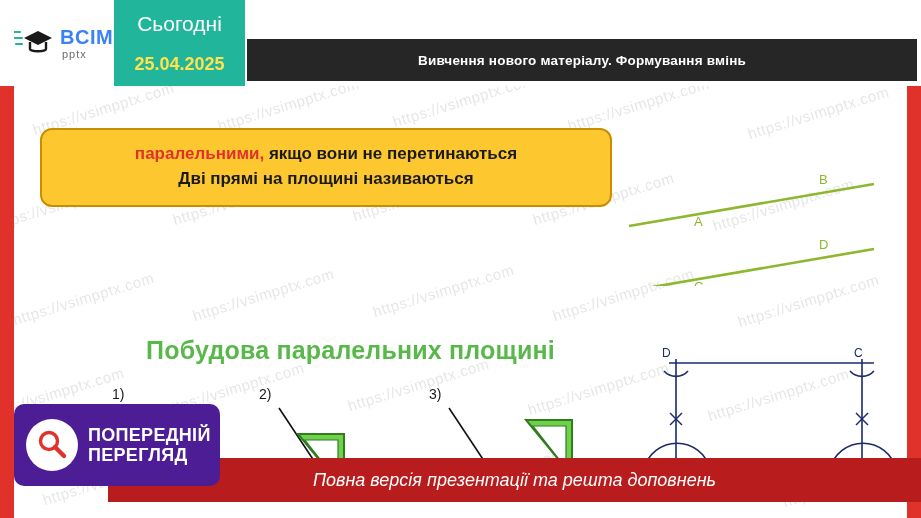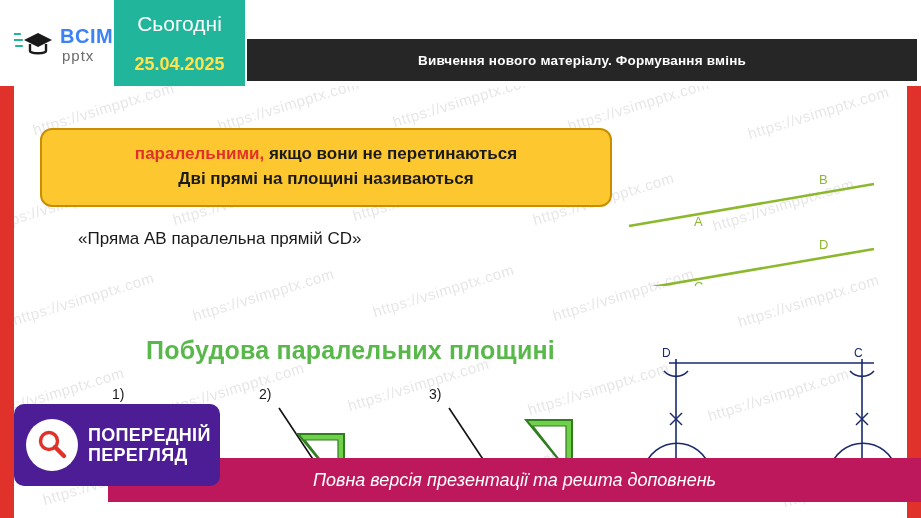--- a/index.html
+++ b/index.html
@@ -63,21 +63,21 @@
     flex-direction: column;
     line-height: 1;
   }
   .logo-main {
     font-size: 20px;
     font-weight: bold;
     color: #3b82f6;
     letter-spacing: .5px;
   }
   .logo-sub {
-    font-size: 15px;
+    font-size: 11px;
     color: #6b6b6b;
     letter-spacing: 1px;
     margin-top: 2px;
     margin-left: 2px;
   }
 
   .date-badge {
     position: absolute;
     left: 114px; top: 0;
     width: 131px;
@@ -230,21 +230,21 @@
     line-height: 1.12;
     letter-spacing: .3px;
   }
 
   
   .ribbon {
     position: absolute;
     left: 108px; top: 458px;
     width: 813px;
     height: 44px;
-    background: #be185d;
+    background: #b91c1c;
     z-index: 18;
     display: flex;
     flex-direction: column;
     align-items: center;
     justify-content: center;
   }
   .ribbon span {
     color: #ffffff;
     font-size: 18px;
     font-style: italic;
@@ -305,21 +305,20 @@
       <text x="80" y="185" font-family="Liberation Sans, sans-serif" font-size="13" fill="#8cb82e">C</text>
       <text x="205" y="143" font-family="Liberation Sans, sans-serif" font-size="13" fill="#8cb82e">D</text>
     </svg>
 
     <div class="def-box">
       <div class="def-line"><span class="def-red">паралельними,</span><span> якщо вони не перетинаються</span></div>
       <div class="def-line">Дві прямі на площині називаються</div>
     </div>
 
     <div class="record-text">
-      <span class="l2">«Пряма AB паралельна прямій CD»</span>
     </div>
 
     <div class="section-title">Побудова паралельних площині</div>
 
     <svg width="280" height="150" style="position:absolute; left:620px; top:255px;">
       <line x1="35" y1="22" x2="240" y2="22" stroke="#1a2a6c" stroke-width="1.6"></line>
       <line x1="42" y1="18" x2="42" y2="140" stroke="#1a2a6c" stroke-width="1.6"></line>
       <line x1="228" y1="18" x2="228" y2="140" stroke="#1a2a6c" stroke-width="1.6"></line>
       <path d="M30 30 A 16 16 0 0 0 54 30" fill="none" stroke="#1a2a6c" stroke-width="1.6"></path>
       <path d="M216 30 A 16 16 0 0 0 240 30" fill="none" stroke="#1a2a6c" stroke-width="1.6"></path>

